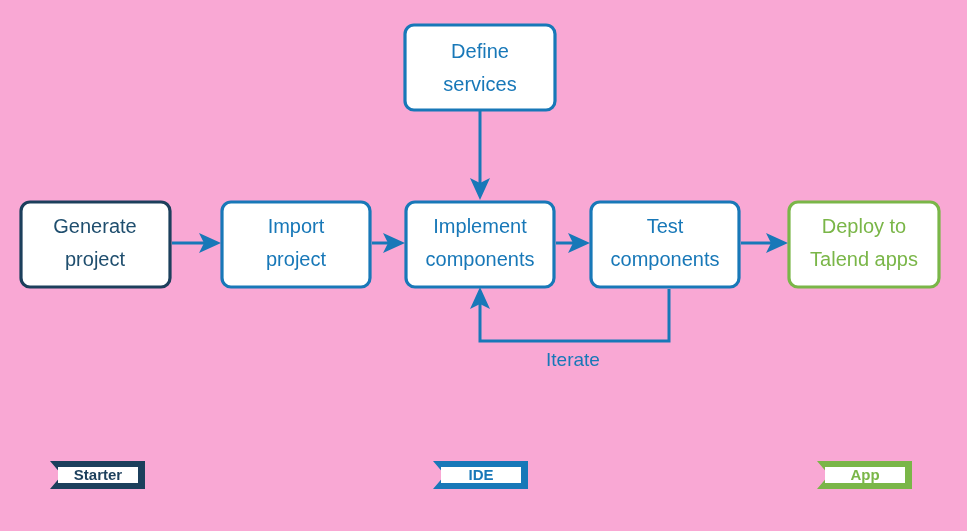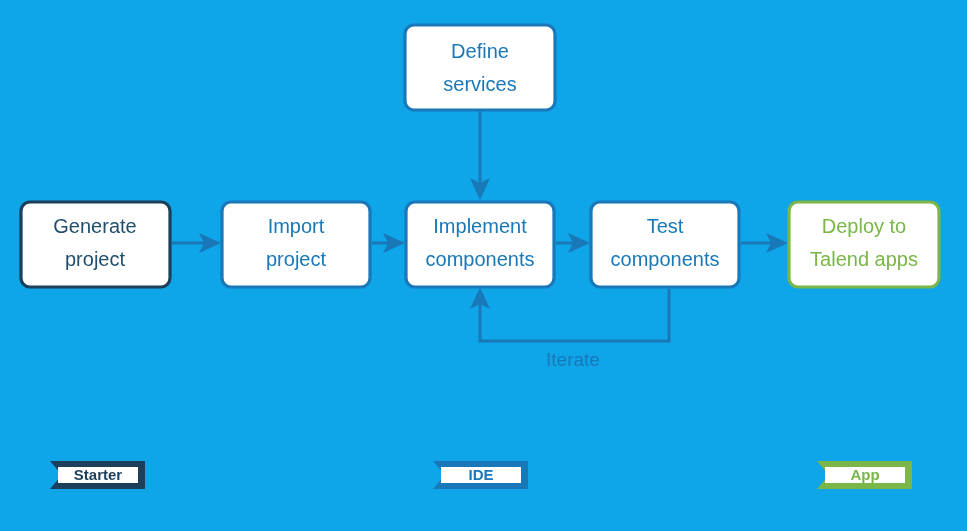--- a/index.html
+++ b/index.html
@@ -10,21 +10,21 @@
   body {
     width: 967px;
     height: 531px;
     font-family: "Liberation Sans", sans-serif;
     overflow: hidden;
   }
   #diagram-root {
     position: relative;
     width: 967px;
     height: 531px;
-    background: #0ea5e9;
+    background: #f9a8d4;
   }
   svg.canvas {
     display: block;
     width: 967px;
     height: 531px;
   }
   .node-box {
     fill: #ffffff;
     stroke-width: 3.2;
   }

